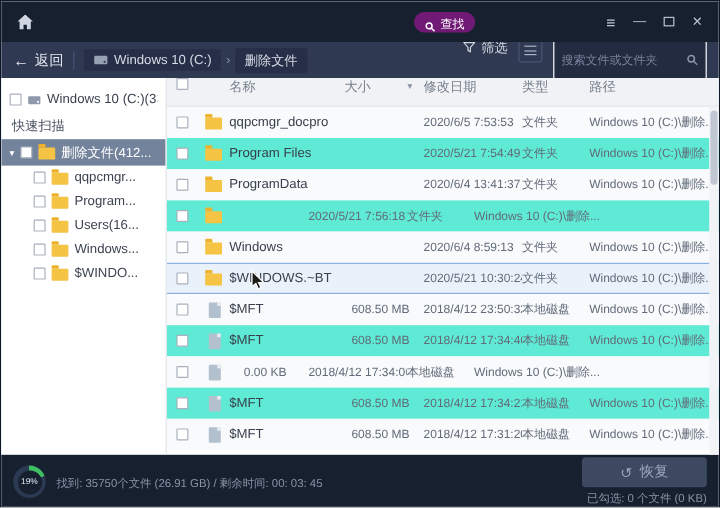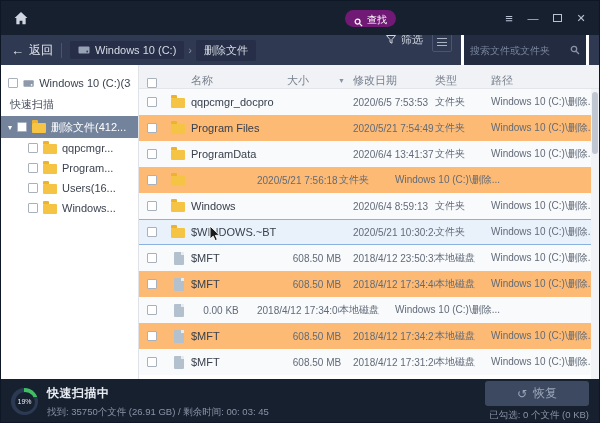--- a/index.html
+++ b/index.html
@@ -22,54 +22,54 @@
   .back .arr{font-size:13px}
   .vdiv{width:1px;height:15px;background:#49547500;background:#495475}
   .crumbs{display:flex;align-items:center;gap:4px}
   .crumb{display:flex;align-items:center;gap:5px;background:#262f47;border-radius:2px;padding:3px 8px;font-size:11px;color:#d6dbe5;cursor:pointer;white-space:nowrap}
   .crumb-sep{color:#8a93a8;font-size:11px}
   .toolbar-right{margin-left:auto;display:flex;align-items:flex-start;gap:9px}
   .filter-btn{display:flex;align-items:center;gap:5px;font-size:11px;color:#d6dbe5;cursor:pointer}
   .view-btn{width:20px;height:20px;border:1px solid #4a5573;border-radius:2px;display:flex;align-items:center;justify-content:center;cursor:pointer}
   .hamb{width:10px;height:8px;border-top:1px solid #aab3c6;border-bottom:1px solid #aab3c6;position:relative;display:block}
   .hamb::after{content:"";position:absolute;left:0;top:3px;width:10px;height:1px;background:#aab3c6}
-  .search-box{width:128px;height:37px;background:#222b40;border:3px solid #ffffff;border-radius:2px;display:flex;align-items:center;padding:0 6px;gap:4px}
+  .search-box{width:128px;height:37px;background:#222b40;border:1px solid #ffffff;border-radius:2px;display:flex;align-items:center;padding:0 6px;gap:4px}
   .search-box input{flex:1;min-width:0;background:transparent;border:none;outline:none;color:#cdd3de;font-size:10px;font-family:inherit}
   .search-box input::placeholder{color:#79839a}
 
   
   .content{display:flex;height:314px;background:#fff}
   .sidebar{width:138px;border-right:1px solid #dfe3e8;padding-top:7px;font-size:11px;color:#3c4350;overflow:hidden;flex:none}
   .s-row{display:flex;align-items:center;gap:5px;height:22px;padding:0 7px;white-space:nowrap;overflow:hidden;cursor:pointer}
   .s-label{overflow:hidden;white-space:nowrap}
   .scan-label{padding:3px 7px 4px 9px;color:#4a5160;font-size:11px}
   .s-sel{background:#73839c;color:#fff}
   .s-sel .tri{color:#fff;font-size:8px}
   .s-child{padding-left:27px;height:20px}
   .cb{width:10px;height:10px;border:1px solid #a9b1bd;border-radius:1px;background:#fff;flex:none;display:block}
 
   .ficon{position:relative;width:14px;height:10px;background:#f6c445;border-radius:1px;flex:none;display:block;margin-top:2px}
   .ficon::before{content:"";position:absolute;top:-3px;left:0;width:6px;height:3px;background:#edb22e;border-radius:1px 1px 0 0}
   .ficon.file{width:10px;height:13px;background:#b3c0ce;border-radius:1px;margin:0 0 0 2px}
   .ficon.file::before{content:"";position:absolute;top:0;right:0;left:auto;width:3px;height:3px;background:#e9edf2;border-radius:0}
 
   .filelist{flex:1;position:relative;font-size:11px;overflow:hidden}
-  .thead{height:24px;background:#f0f2f5;display:flex;align-items:flex-end;color:#78818f;border-bottom:1px solid #e2e5ea;font-size:11px}
+  .thead{height:24px;background:#f0f2f5;display:flex;align-items:flex-start;color:#78818f;border-bottom:1px solid #e2e5ea;font-size:11px}
   .col-cb{width:26px;display:flex;justify-content:center;flex:none}
   .col-icon{width:26px;display:flex;justify-content:center;flex:none}
   .col-name{width:96px;flex:none;overflow:hidden;white-space:nowrap}
   .col-size{width:66px;flex:none;text-align:center;padding-right:6px;white-space:nowrap}
   .col-date{width:82px;flex:none;white-space:nowrap;overflow:hidden}
   .col-type{width:56px;flex:none;white-space:nowrap}
   .col-path{flex:1;overflow:hidden;white-space:nowrap}
   .thead .col-size{text-align:left;display:flex;align-items:center;justify-content:space-between}
   .sort{font-size:7px;color:#8a93a6;margin-right:2px}
   .th{cursor:pointer}
   #rows{position:relative}
-  .trow{height:26px;display:flex;align-items:center;background:#fdba74;cursor:pointer}
+  .trow{height:26px;display:flex;align-items:center;background:#5eead4;cursor:pointer}
   .trow:nth-child(odd){background:#f8fafc}
   .trow .col-name{color:#39404d}
   .trow .col-size,.trow .col-date,.trow .col-type,.trow .col-path{color:#626b79;font-size:10px}
   .trow.selected{background:#e9f1fb;border-top:1px solid #8ab1e0;border-bottom:1px solid #8ab1e0}
   .scrollbar{position:absolute;top:24px;right:0;bottom:0;width:8px;background:#f2f3f6}
   .thumb{position:absolute;top:3px;left:1px;width:6px;height:62px;background:#c0c7d2;border-radius:3px}
 
   
   .footer{height:45px;background:#17202f;display:flex;align-items:center;padding:0 10px}
   .ring{width:27px;height:27px;border-radius:50%;background:conic-gradient(#3fbf63 0deg 68deg,#2b3952 68deg 360deg);display:flex;align-items:center;justify-content:center;flex:none}
@@ -182,20 +182,25 @@
           <div class="s-row s-child">
             <span class="cb"></span>
             <span class="ficon"></span>
             <span class="s-label">Users(16...</span>
           </div>
           <div class="s-row s-child">
             <span class="cb"></span>
             <span class="ficon"></span>
             <span class="s-label">Windows...</span>
           </div>
+          <div class="s-row s-child">
+            <span class="cb"></span>
+            <span class="ficon"></span>
+            <span class="s-label">$WINDO...</span>
+          </div>
         </div>
     </aside>
 
     <main class="filelist">
       <div class="thead">
         <span class="col-cb">
             <span class="cb"></span>
           </span>
         <span class="col-icon"></span>
         <span class="col-name th">名称</span>
@@ -354,21 +359,20 @@
         <div class="thumb"></div>
       </div>
     </main>
   </div>
 
   <div class="footer">
     <div class="ring">
       <div class="ring-inner">19%</div>
     </div>
     <div class="status">
-      <div class="status-title">快速扫描中</div>
       <div class="status-detail">找到: 35750个文件 (26.91 GB) / 剩余时间:  00: 03: 45</div>
     </div>
     <div class="footer-right">
       <button class="recover-btn">
         <span class="rec-ic">↺</span>
         <span>恢复</span>
       </button>
       <div class="checked-summary">已勾选: 0 个文件 (0 KB)</div>
     </div>
   </div>

